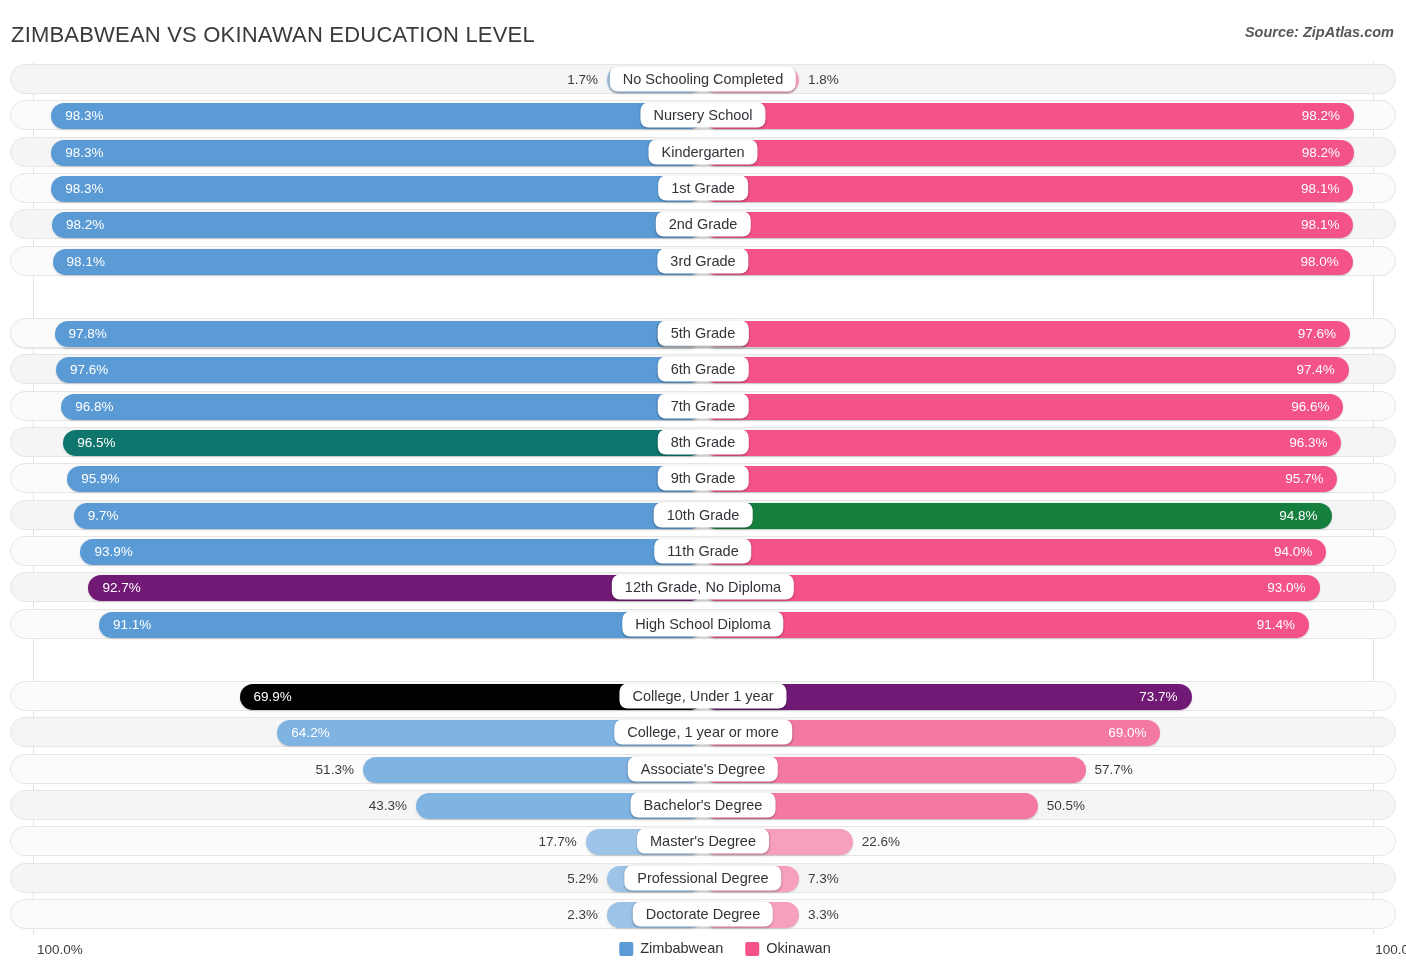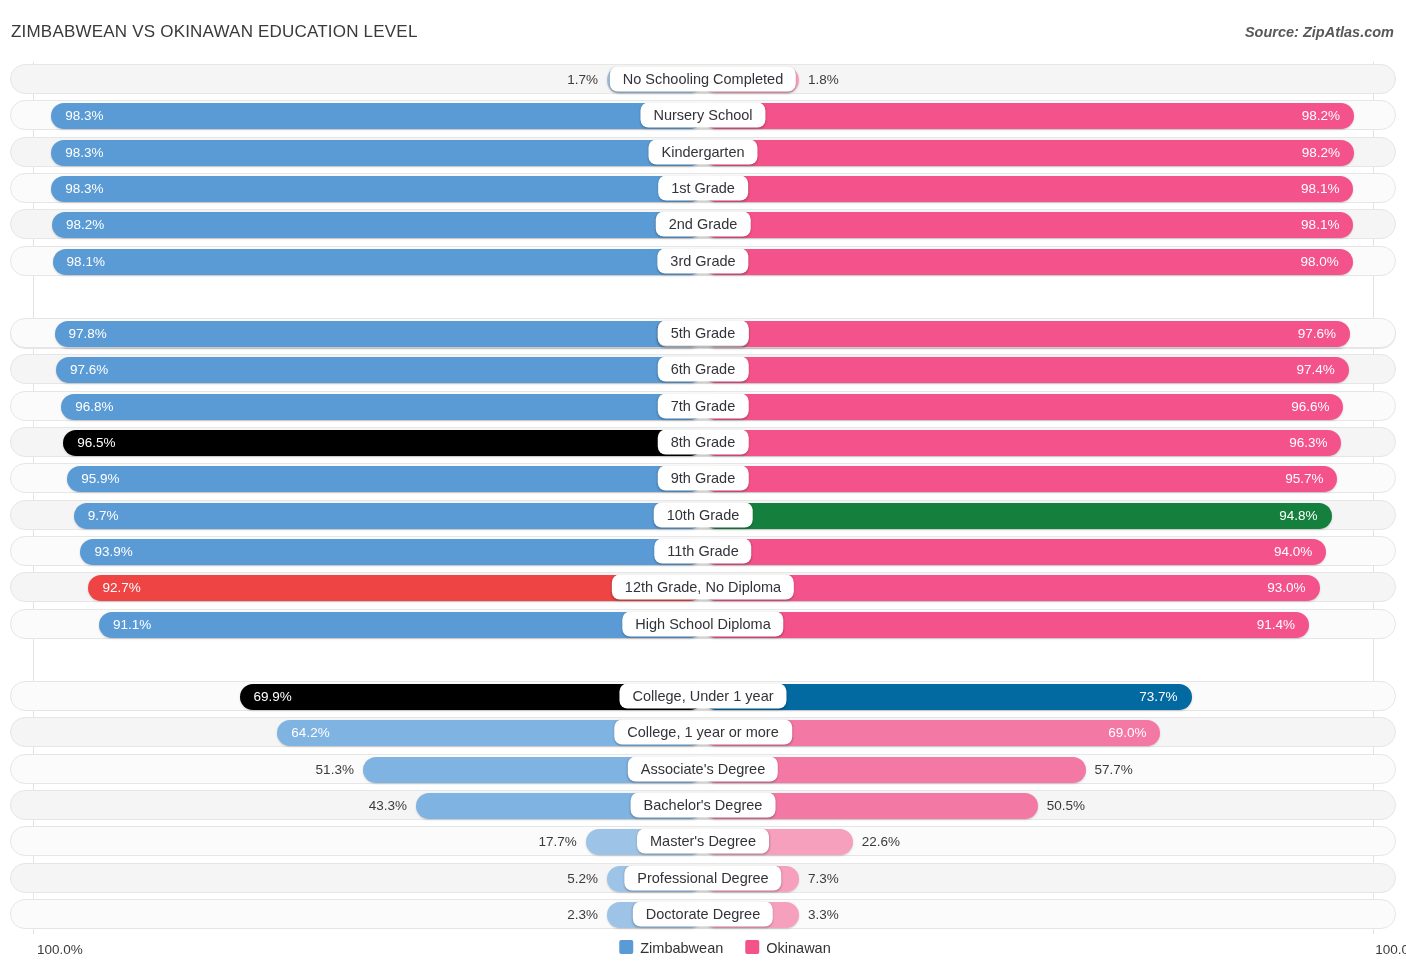--- a/index.html
+++ b/index.html
@@ -19,21 +19,21 @@
   .header {
     position: absolute;
     top: 0; left: 0;
     width: 1406px;
     height: 60px;
   }
   .chart-title {
     position: absolute;
     left: 11px;
     top: 22px;
-    font-size: 17px;
+    font-size: 22px;
     letter-spacing: 0.2px;
     color: #3a3a3a;
     font-weight: 400;
     white-space: nowrap;
   }
   .source {
     position: absolute;
     right: 12px;
     top: 24px;
     font-size: 14.5px;
@@ -147,21 +147,21 @@
     position: absolute;
     left: 50%;
     top: 6px;
     transform: translateX(-50%);
     display: flex;
     align-items: center;
     gap: 22px;
   }
   .legend-item {
     display: flex;
-    align-items: flex-start;
+    align-items: flex-end;
     gap: 7px;
   }
   .swatch {
     width: 14px;
     height: 14px;
     border-radius: 2px;
     display: inline-block;
   }
   .legend-label {
     font-size: 14.5px;
@@ -285,21 +285,21 @@
           <span class="bar-val inside">96.8%</span>
         </div>
         <div class="bar right-bar" style="width: 640.458px; background: rgb(244, 82, 138);">
           <span class="bar-val inside">96.6%</span>
         </div>
       </div>
       <div class="pill">7th Grade</div>
     </div>
     <div class="row" style="top: 365px;">
       <div class="bar-track">
-        <div class="bar left-bar" style="width: 639.795px; background: #000000;">
+        <div class="bar left-bar" style="width: 639.795px; background: #0f766e;">
           <span class="bar-val inside">96.5%</span>
         </div>
         <div class="bar right-bar" style="width: 638.469px; background: rgb(244, 82, 138);">
           <span class="bar-val inside">96.3%</span>
         </div>
       </div>
       <div class="pill">8th Grade</div>
     </div>
     <div class="row alt" style="top: 401.3px;">
       <div class="bar-track">
@@ -329,21 +329,21 @@
           <span class="bar-val inside">93.9%</span>
         </div>
         <div class="bar right-bar" style="width: 623.22px; background: rgb(244, 82, 138);">
           <span class="bar-val inside">94.0%</span>
         </div>
       </div>
       <div class="pill">11th Grade</div>
     </div>
     <div class="row" style="top: 510.2px;">
       <div class="bar-track">
-        <div class="bar left-bar" style="width: 614.601px; background: #ef4444; text-decoration: underline;">
+        <div class="bar left-bar" style="width: 614.601px; background: #701a75; text-decoration: underline;">
           <span class="bar-val inside">92.7%</span>
         </div>
         <div class="bar right-bar" style="width: 616.59px; background: rgb(244, 82, 138);">
           <span class="bar-val inside">93.0%</span>
         </div>
       </div>
       <div class="pill">12th Grade, No Diploma</div>
     </div>
     <div class="row alt" style="top: 546.5px;">
       <div class="bar-track">
@@ -354,21 +354,21 @@
           <span class="bar-val inside">91.4%</span>
         </div>
       </div>
       <div class="pill">High School Diploma</div>
     </div>
     <div class="row alt" style="top: 619.1px;">
       <div class="bar-track">
         <div class="bar left-bar" style="width: 463.437px; background: #000000;">
           <span class="bar-val inside">69.9%</span>
         </div>
-        <div class="bar right-bar" style="width: 488.631px; background: #0369a1;">
+        <div class="bar right-bar" style="width: 488.631px; background: #701a75;">
           <span class="bar-val inside">73.7%</span>
         </div>
       </div>
       <div class="pill">College, Under 1 year</div>
     </div>
     <div class="row" style="top: 655.4px;">
       <div class="bar-track">
         <div class="bar left-bar" style="width: 425.646px; background: rgb(127, 179, 226);">
           <span class="bar-val inside">64.2%</span>
         </div>

